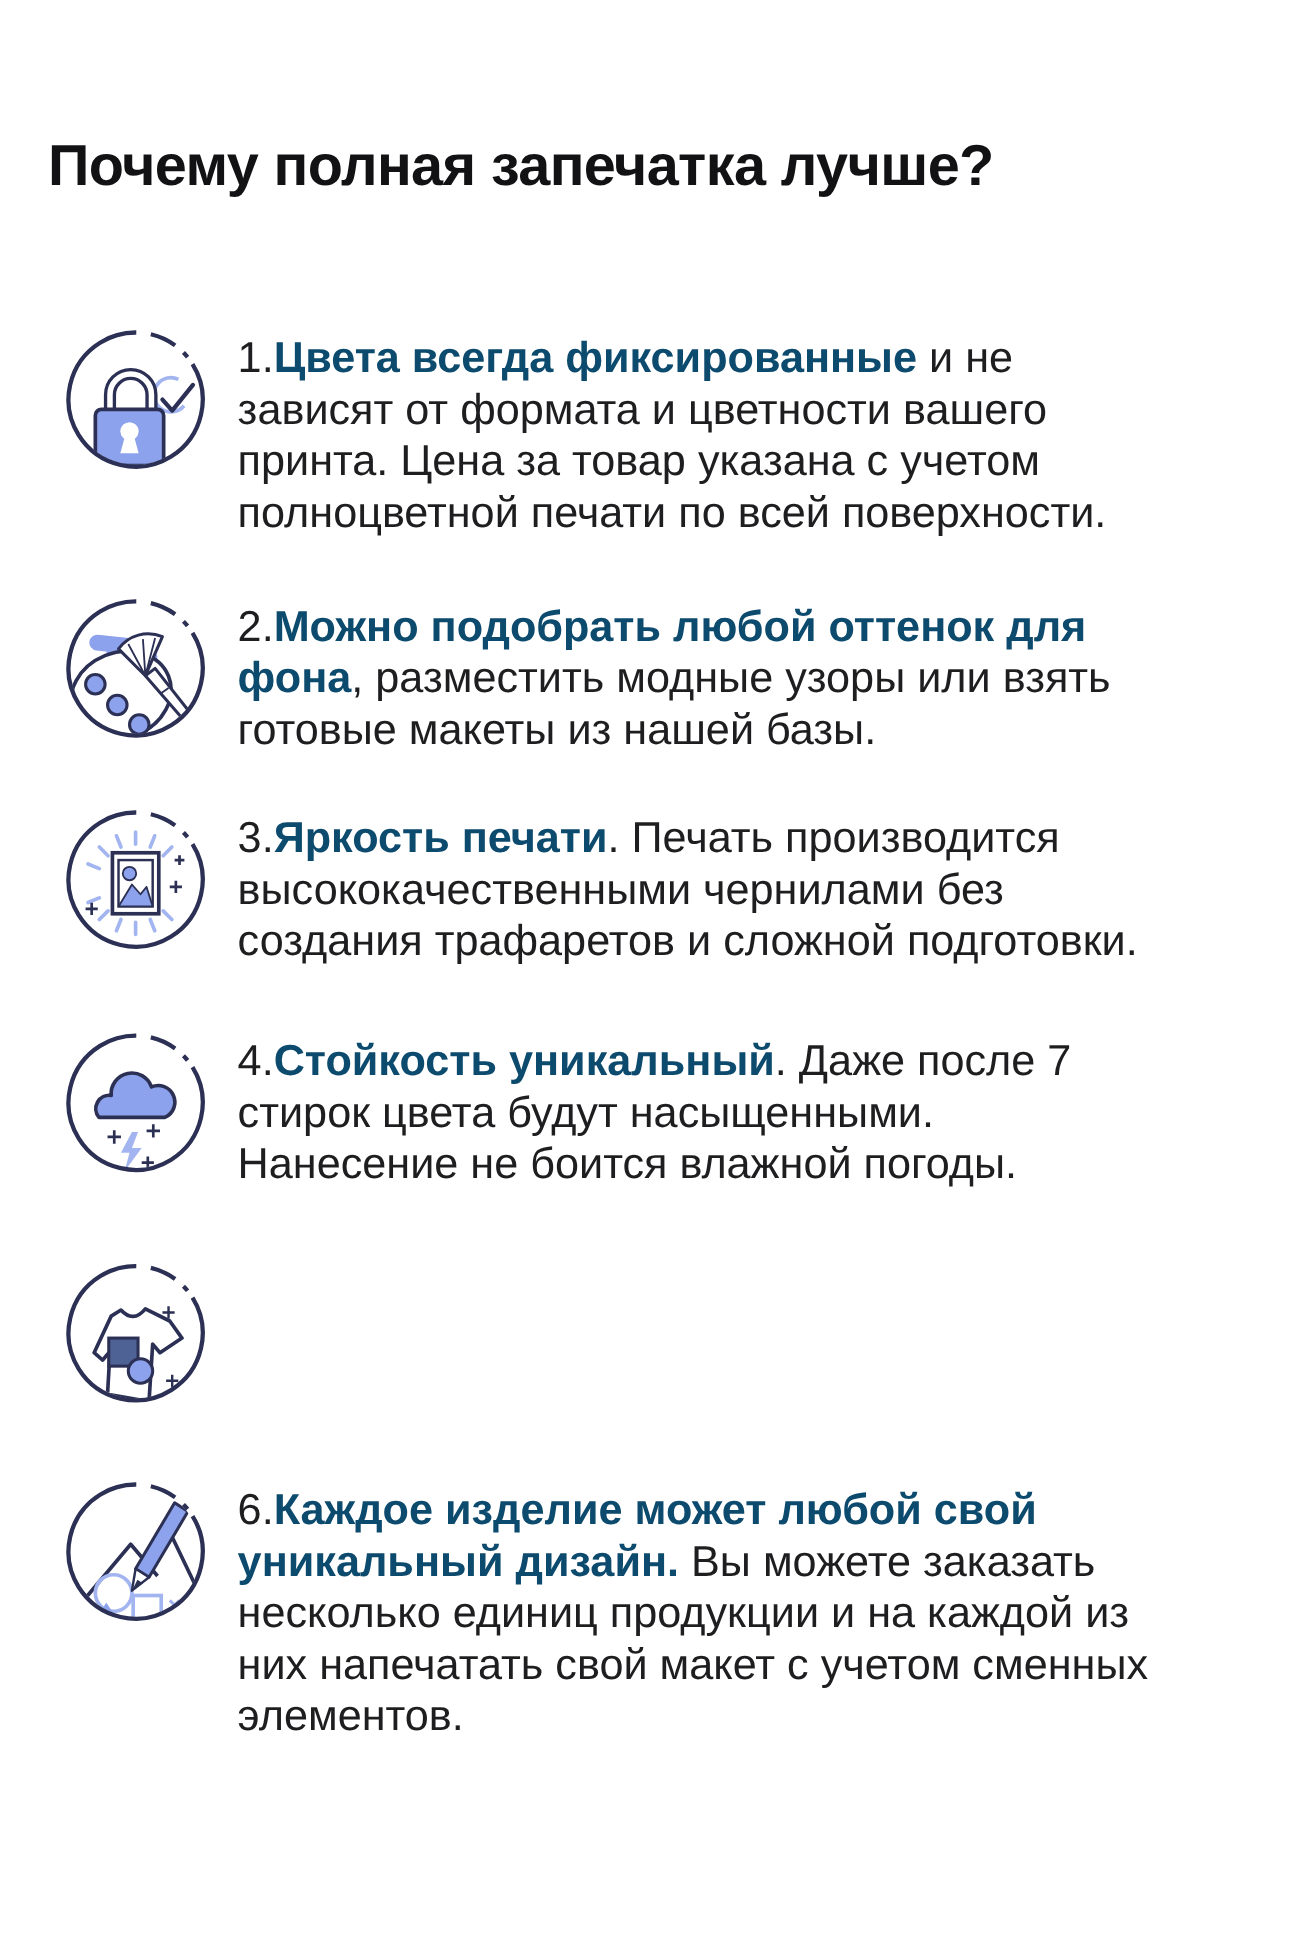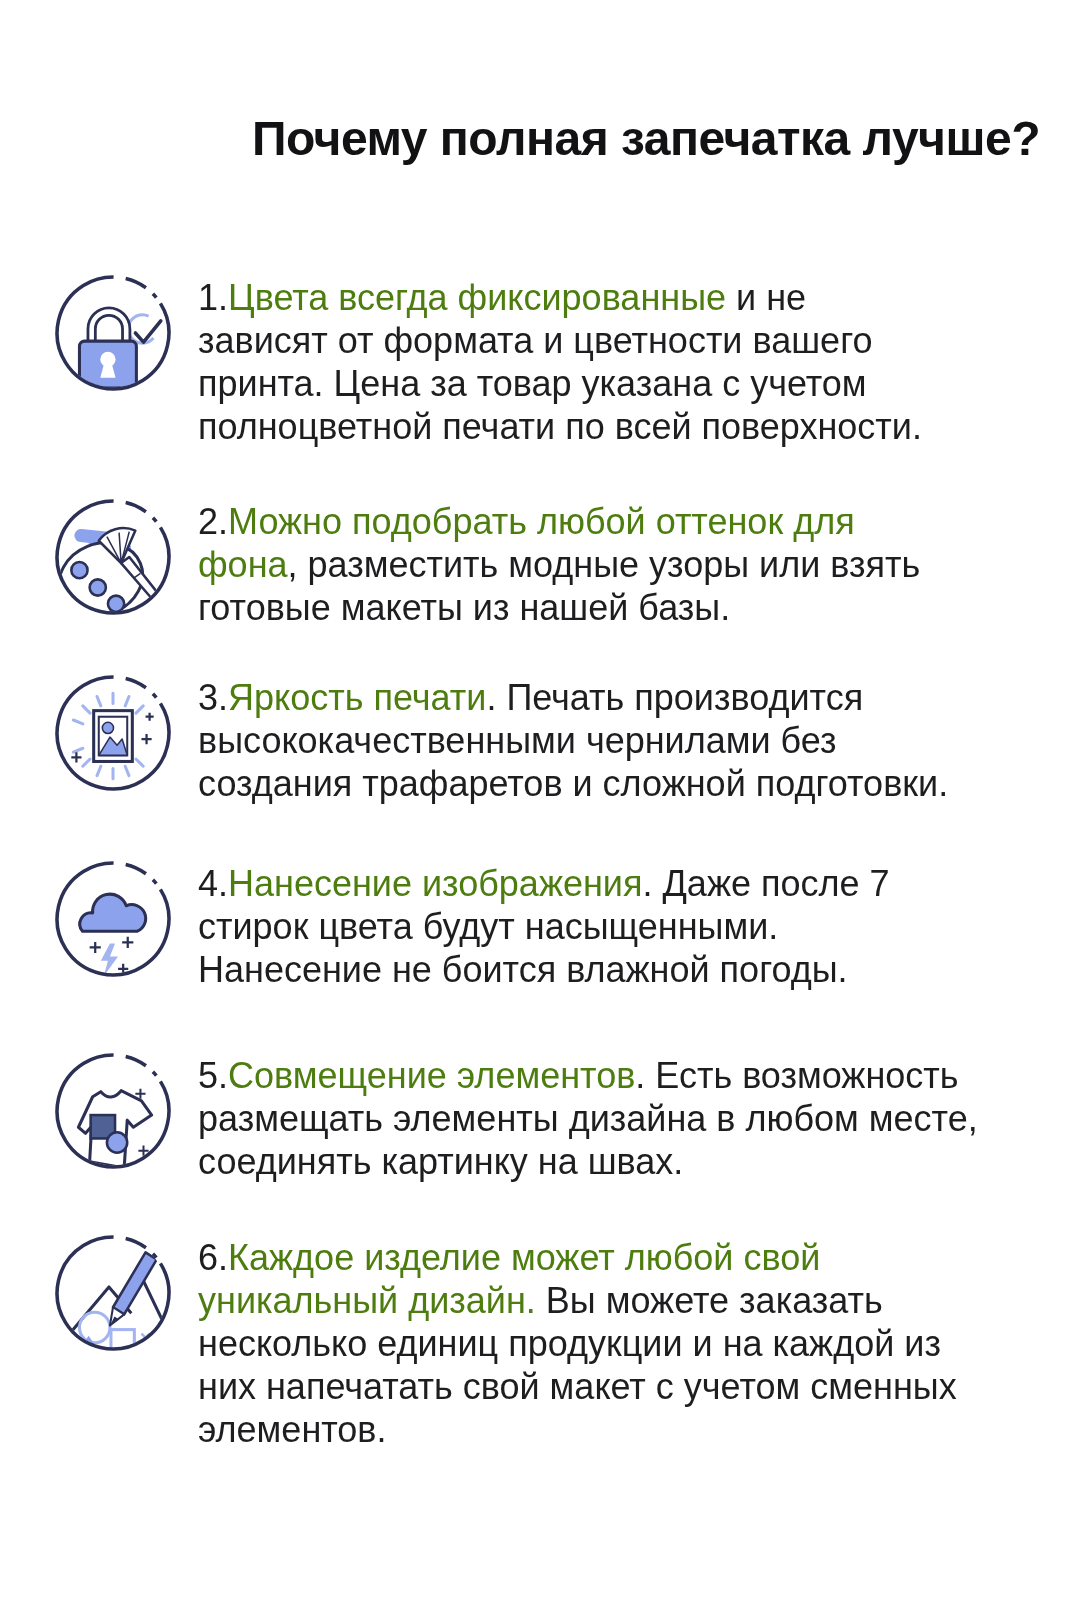--- a/index.html
+++ b/index.html
@@ -8,21 +8,21 @@
     height: 1620px;
     background: #ffffff;
     position: relative;
     overflow: hidden;
     font-family: "Liberation Sans", sans-serif;
     color: #1e1e20;
   }
   .hidden-defs { position: absolute; width: 0; height: 0; }
   h1.page-title {
     margin: 112px 40px 0;
-    text-align: right;
+    text-align: left;
     font-size: 48px;
     line-height: 1.12;
     font-weight: 700;
     color: #121214;
     letter-spacing: -0.5px;
   }
   .item {
     position: absolute;
     left: 52px;
     display: flex;
@@ -37,21 +37,21 @@
   }
   .icon svg { width: 122px; height: 122px; display: block; }
   .item-text {
     margin: 0 0 0 24px;
     width: 860px;
     font-size: 36px;
     line-height: 43px;
     white-space: pre-line;
     color: #1e1e20;
   }
-  .item-text b { font-weight: 400; color: #4d7c0f; }
+  .item-text b { font-weight: 700; color: #0c4a6e; }
   .pos-1 { top: 276px; }
   .pos-2 { top: 500px; }
   .pos-3 { top: 676px; }
   .pos-4 { top: 862px; }
   .pos-5 { top: 1054px; }
   .pos-6 { top: 1236px; }
 </style>
 </head>
 <body>
 
@@ -133,40 +133,37 @@
   <span class="icon" aria-label="rain-cloud-icon">
     <svg viewBox="0 0 120 120">
       <g clip-path="url(#iconclip)">
         <path d="M30 72 a11 11 0 0 1 10 -18 a17 17 0 0 1 33 -7 a13 13 0 0 1 11 25 Z" fill="#8da2ec" stroke="#2b3054" stroke-width="3" stroke-linejoin="round"></path>
         <path d="M57 84 L48 101 h7 L51 116 L65 97 h-8 L62 84 Z" fill="#a3b5f0"></path>
         <path d="M37 88 h11 M42.5 82.5 v11 M69 83 h11 M74.5 77.5 v11 M65 109 h10 M70 104 v10" stroke="#2b3054" stroke-width="2.2" fill="none"></path>
       </g>
       <use href="#ring" transform="rotate(-32 60 60)"></use>
     </svg>
   </span>
-  <p class="item-text"><span>4.</span><b>Нанесение изображения</b><span>. Даже после 7
+  <p class="item-text"><span>4.</span><b>Стойкость уникальный</b><span>. Даже после 7
 стирок цвета будут насыщенными.
 Нанесение не боится влажной погоды.</span></p>
 </section>
 
 <section class="item pos-5">
   <span class="icon" aria-label="tshirt-elements-icon">
     <svg viewBox="0 0 120 120">
       <g clip-path="url(#iconclip)">
         <path d="M26 76 L40 46 L48 41 Q58 52 68 40 L88 50 L98 64 L80 76 L74 69 L71 116 L37 110 L39 75 L33 82 Z" fill="#ffffff" stroke="#2b3054" stroke-width="3" stroke-linejoin="round"></path>
         <rect x="38" y="64" width="24" height="23" fill="#4e6296" stroke="#2b3054" stroke-width="2.5"></rect>
         <circle cx="64" cy="91" r="10" fill="#8da2ec" stroke="#2b3054" stroke-width="2.5"></circle>
         <path d="M82 43 h10 M87 38 v10 M85 99 h10 M90 94 v10" stroke="#2b3054" stroke-width="2" fill="none"></path>
       </g>
       <use href="#ring" transform="rotate(-32 60 60)"></use>
     </svg>
   </span>
-  <p class="item-text"><span>5.</span><b>Совмещение элементов</b><span>. Есть возможность
-размещать элементы дизайна в любом месте,
-соединять картинку на швах.</span></p>
 </section>
 
 <section class="item pos-6">
   <span class="icon" aria-label="pencil-design-icon">
     <svg viewBox="0 0 120 120">
       <g clip-path="url(#iconclip)">
         <path d="M14 104 L56 54 L78 80 M62 74 L88 44 L112 94" fill="none" stroke="#2b3054" stroke-width="3" stroke-linejoin="round"></path>
         <circle cx="42" cy="94" r="15" fill="none" stroke="#a3b5f0" stroke-width="3"></circle>
         <rect x="58" y="96" width="23" height="21" fill="none" stroke="#a3b5f0" stroke-width="3"></rect>
         <path d="M88 100 l8 8 M96 100 l-8 8" stroke="#a3b5f0" stroke-width="2.5" fill="none"></path>

